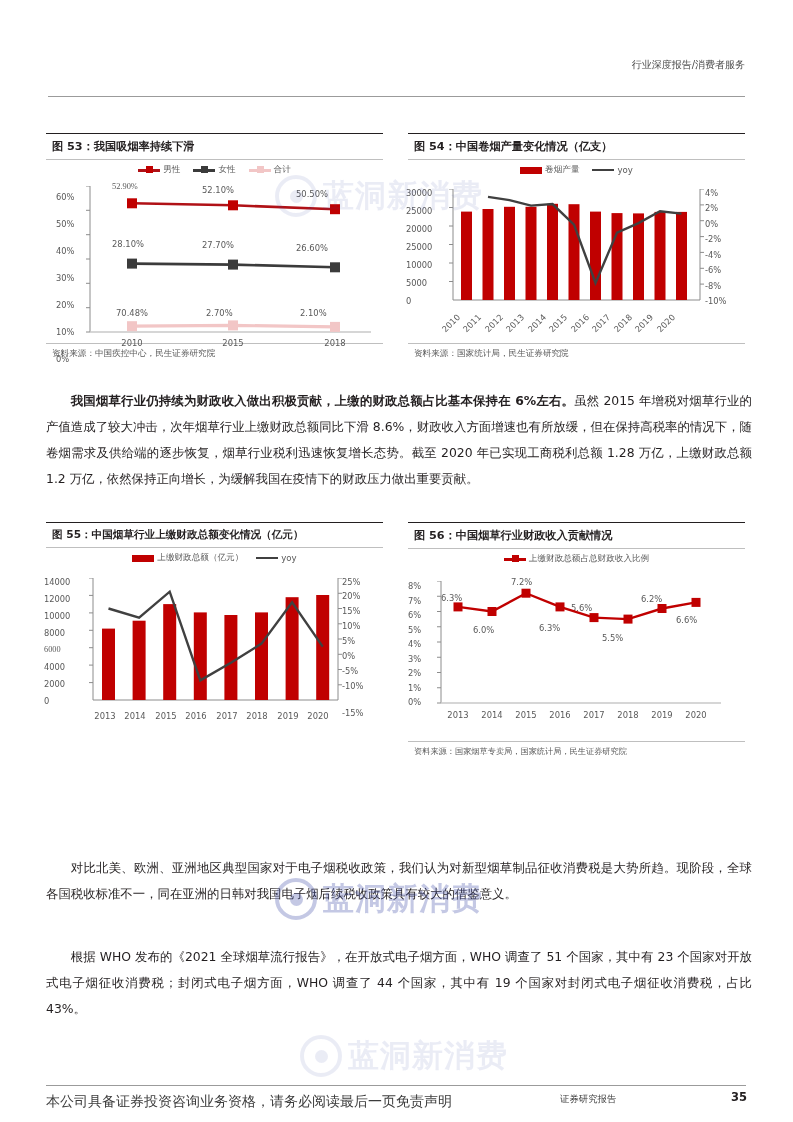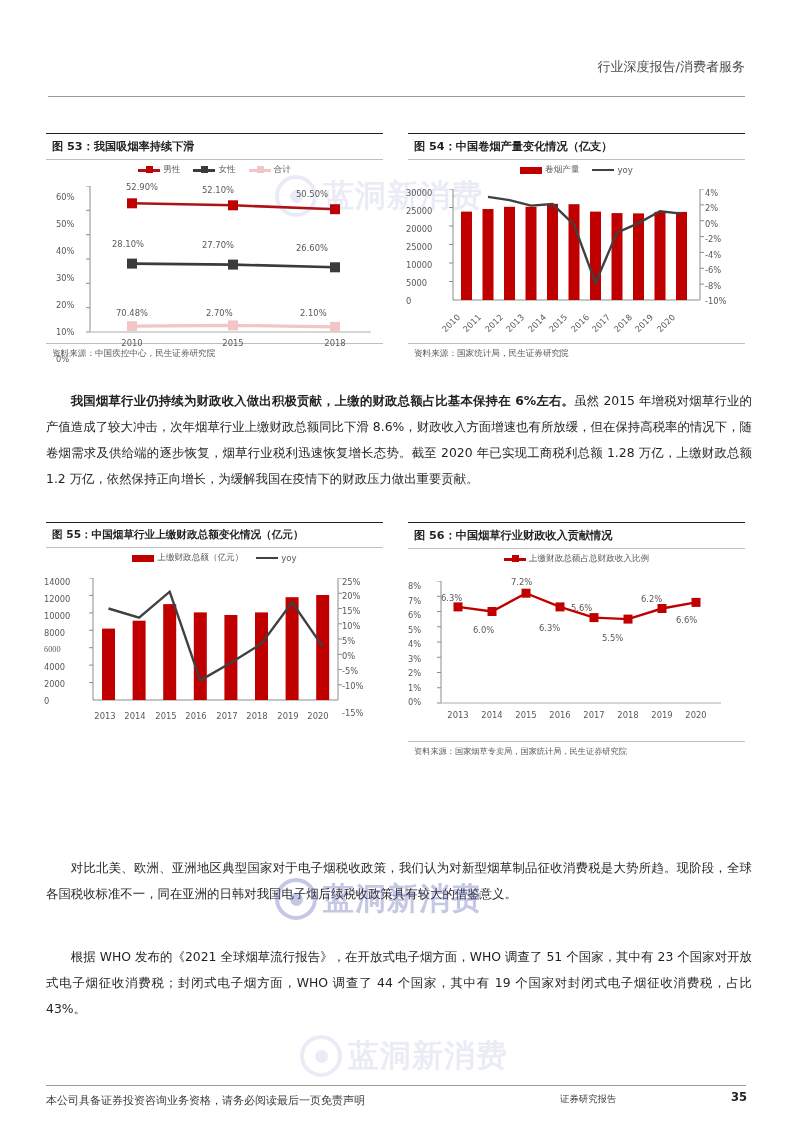--- a/index.html
+++ b/index.html
@@ -16,21 +16,21 @@
   
   .header { position:absolute; left:48px; top:34px; width:697px; height:62px; }
   .logo { position:absolute; left:0; top:4px; display:flex; align-items:center; gap:7px; }
   .logo-mark { width:40px; height:40px; border-radius:50%;
       background:#c8102e; position:relative; overflow:hidden; }
   .logo-mark svg { position:absolute; left:0; top:0; }
   .logo-text { display:flex; flex-direction:column; justify-content:center; }
   .logo-cn { font-family:"DejaVu Sans","Liberation Sans",sans-serif;
       font-size:23px; font-weight:bold; color:#3c3c3c; letter-spacing:1px; line-height:1.05; }
   .logo-en { font-size:7.5px; font-weight:bold; color:#8e2230; letter-spacing:.6px; margin-top:2px; }
-  .header-right { position:absolute; right:0; top:24px; font-size:13px; color:#4a4a4a;
+  .header-right { position:absolute; right:0; top:24px; font-size:10px; color:#4a4a4a;
       font-family:"DejaVu Sans","Liberation Sans",sans-serif; }
   .header-rule { position:absolute; left:48px; top:96px; width:697px; height:1px; background:#9b9b9b; }
 
   
   .figbox { position:absolute; width:337px; }
   .fig-title-bar { border-top:1.6px solid #231f20; border-bottom:1.2px solid #bfbfbf;
       padding:5px 6px 5px 6px; }
   .fig-title { font-family:"DejaVu Sans","Liberation Sans",sans-serif;
       font-size:11.2px; font-weight:bold; color:#231f20; white-space:nowrap; }
   .fig-body { position:relative; height:183px; }
@@ -61,21 +61,21 @@
   .para { position:absolute; font-family:"DejaVu Sans","Liberation Sans",sans-serif;
       font-size:12.4px; line-height:26px; color:#231f20; text-align:justify;
       width:706px; left:46px; text-indent:2em; }
   .para b { font-weight:bold; }
 
   .sec-head { position:absolute; left:46px; font-family:"DejaVu Sans","Liberation Sans",sans-serif;
       font-size:13.6px; font-weight:bold; color:#c00000; letter-spacing:.2px; }
 
   
   .footer-rule { position:absolute; left:46px; top:1085px; width:700px; height:1px; background:#9b9b9b; }
-  .footer-left { position:absolute; left:46px; top:1093px; font-size:11px; color:#3c3c3c;
+  .footer-left { position:absolute; left:46px; top:1093px; font-size:14px; color:#3c3c3c;
       font-family:"DejaVu Sans","Liberation Sans",sans-serif; }
   .footer-mid { position:absolute; left:560px; top:1093px; font-size:9.4px; color:#3c3c3c;
       font-family:"DejaVu Sans","Liberation Sans",sans-serif; }
   .footer-page { position:absolute; right:46px; top:1090px; font-size:11.5px; font-weight:bold;
       color:#231f20; font-family:"DejaVu Sans","Liberation Sans",sans-serif; }
 
   
   .wm { position:absolute; display:flex; align-items:center; gap:6px;
       opacity:.30; pointer-events:none; user-select:none; }
   .wm .eye { width:34px; height:34px; border-radius:50%; border:4px solid #3f4da8;
@@ -122,21 +122,21 @@
       </div>
 
       <div class="axlabel r" style="left:10px; top:194px; width:28px;">0%</div>
       <div class="axlabel r" style="left:10px; top:167px; width:28px;">10%</div>
       <div class="axlabel r" style="left:10px; top:140px; width:28px;">20%</div>
       <div class="axlabel r" style="left:10px; top:113px; width:28px;">30%</div>
       <div class="axlabel r" style="left:10px; top:86px;  width:28px;">40%</div>
       <div class="axlabel r" style="left:10px; top:59px;  width:28px;">50%</div>
       <div class="axlabel r" style="left:10px; top:32px;  width:28px;">60%</div>
 
-      <div class="dlabel" style="left:80px; top:22px;">52.90%</div>
+      <div class="dlabel" style="left:66px; top:22px;font-family:Liberation Serif, serif;">52.90%</div>
       <div class="dlabel" style="left:156px; top:25px;">52.10%</div>
       <div class="dlabel" style="left:250px; top:29px;">50.50%</div>
 
       <div class="dlabel" style="left:66px; top:79px;">28.10%</div>
       <div class="dlabel" style="left:156px; top:80px;">27.70%</div>
       <div class="dlabel" style="left:250px; top:83px;">26.60%</div>
 
       <div class="dlabel" style="left:70px; top:148px;">70.48%</div>
       <div class="dlabel" style="left:160px; top:148px;">2.70%</div>
       <div class="dlabel" style="left:254px; top:148px;">2.10%</div>

